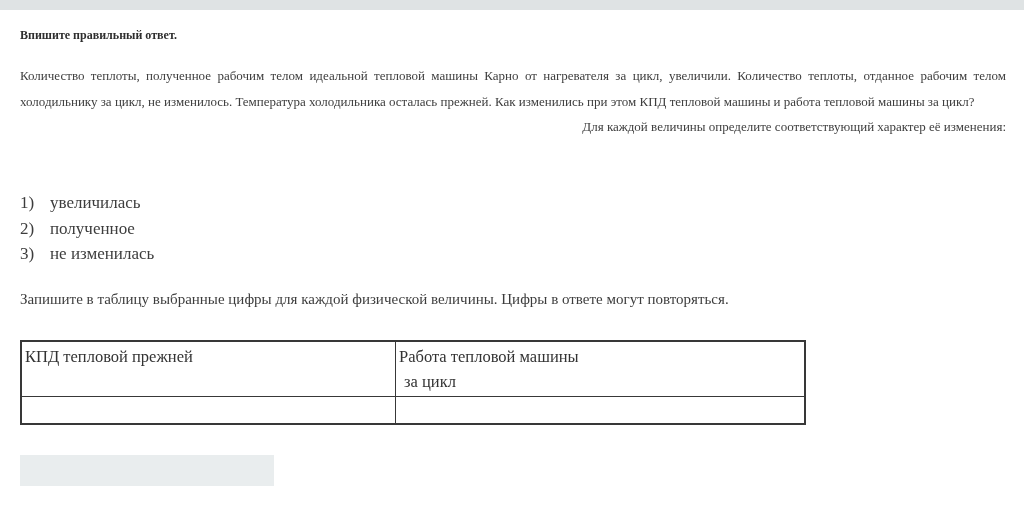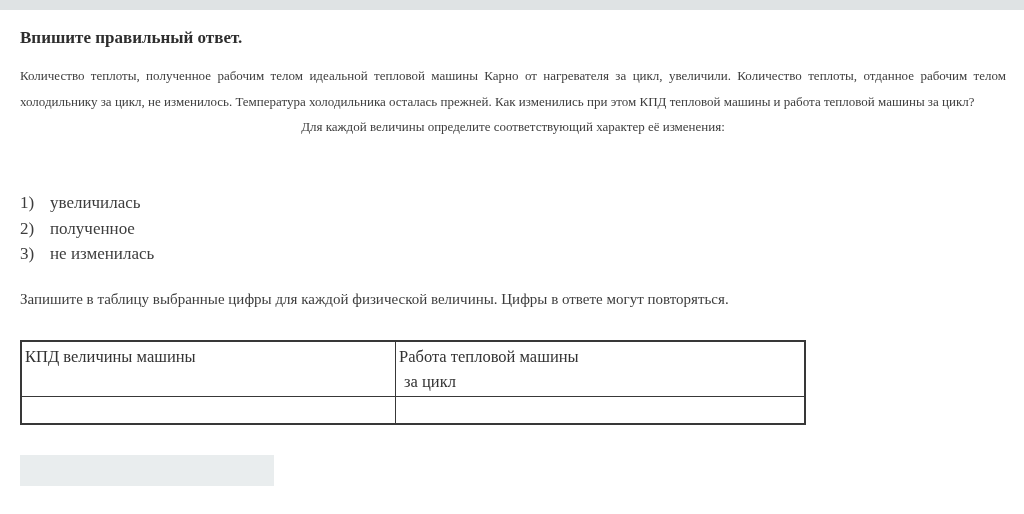--- a/index.html
+++ b/index.html
@@ -19,38 +19,38 @@
   .top-bar {
     position: absolute;
     left: 0; top: 0;
     width: 1024px; height: 10px;
     background: #dfe3e4;
   }
   .question-title {
     position: absolute;
     left: 20px; top: 28px;
     width: 986px;
-    font-size: 17px;
+    font-size: 12px;
     font-weight: bold;
     color: #2e2e2e;
   }
   .question-block {
     position: absolute;
     left: 20px; top: 63px;
     width: 986px;
     font-size: 13px;
     line-height: 25.5px;
   }
   .question-text {
     margin: 0;
     text-align: justify;
   }
   .question-prompt {
     margin: 0;
-    text-align: center;
+    text-align: right;
   }
   .answer-options {
     position: absolute;
     left: 20px; top: 190px;
     font-size: 17px;
     line-height: 25.5px;
   }
   .option-row { display: flex; }
   .option-marker {
     display: inline-block;
@@ -123,21 +123,21 @@
       <span class="option-label">не изменилась</span>
     </div>
   </div>
 
   <div class="instruction">Запишите в таблицу выбранные цифры для каждой физической величины. Цифры в ответе могут повторяться.</div>
 
   <table class="answer-table">
     <tbody>
         <tr class="header-row">
       <td class="col-1">
-        <span>КПД величины машины</span>
+        <span>КПД тепловой прежней</span>
       </td>
       <td class="col-2">
         <span>Работа тепловой машины</span>
         <span class="header-line2">за цикл</span>
       </td>
     </tr>
     <tr class="answer-row">
       <td class="col-1"></td>
       <td class="col-2"></td>
     </tr>

